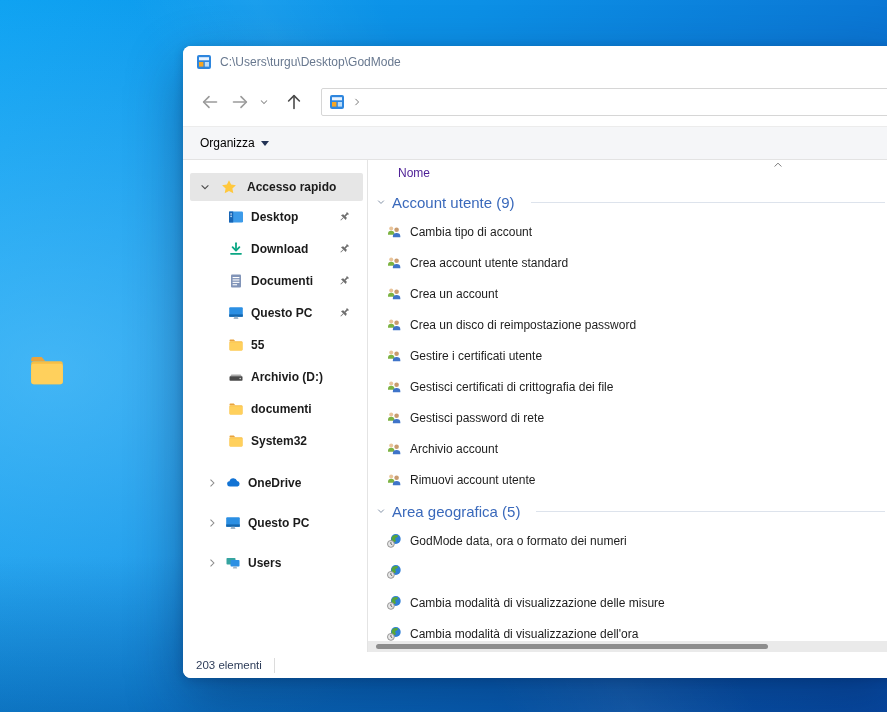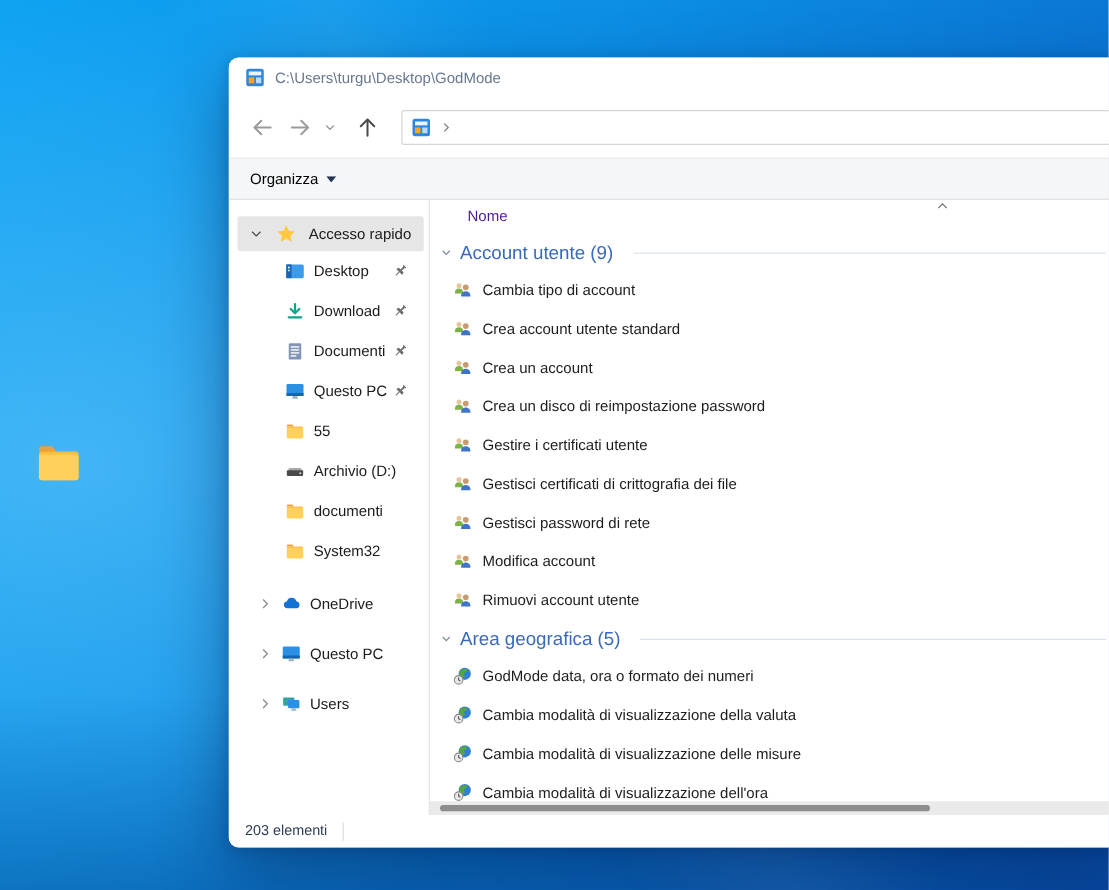--- a/index.html
+++ b/index.html
@@ -50,21 +50,21 @@
   .commandbar {
     height:34px; flex:none; background:#f5f6f8; border-top:1px solid #ececec; border-bottom:1px solid #e3e3e3;
     display:flex; align-items:center; padding-left:17px; gap:6px;
   }
   .organize-label { font-size:12px; color:#000000; }
 
   
   .bodyrow { flex:1; display:flex; min-height:0; }
 
   
-  .sidebar { width:161px; flex:none; background:#fff; border-right:1px solid #e4e4e4; padding-top:13px; overflow:hidden; }
+  .sidebar { width:185px; flex:none; background:#fff; border-right:1px solid #e4e4e4; padding-top:13px; overflow:hidden;font-weight:bold; }
   .side-row { display:flex; align-items:center; cursor:pointer; position:relative; }
   .qa-row { height:28px; margin:0 4px 0 7px; background:var(--selection-gray,#E6E6E6); border-radius:2px; padding-left:9px; gap:10px; }
   .qa-row .side-label { margin-left:0; }
   .pinned-row { height:32px; margin-left:7px; padding-left:38px; gap:7px; }
   .root-row { height:40px; margin-left:7px; padding-left:16px; gap:7px; }
   .side-label { font-size:12px; color:#1b1b1b; white-space:nowrap; }
   .pin { position:absolute; right:16px; width:14px; height:14px; }
   .roots { margin-top:6px; }
 
   
@@ -458,21 +458,21 @@
             </div>
             <div class="list-item">
               <span class="ic">
                 <svg viewBox="0 0 16 16">
                   <circle cx="5.2" cy="4.6" r="2" fill="#E9C49A"></circle>
                   <path d="M2 9.8 a3.2 3 0 0 1 6.4 0 v1 H2 z" fill="#7CB342"></path>
                   <circle cx="10.6" cy="5.8" r="2.3" fill="#C89B6E"></circle>
                   <path d="M6.9 12.2 a3.7 3.2 0 0 1 7.4 0 v1 H6.9 z" fill="#3F74C9"></path>
                 </svg>
               </span>
-              <span class="item-label">Modifica account</span>
+              <span class="item-label">Archivio account</span>
             </div>
             <div class="list-item">
               <span class="ic">
                 <svg viewBox="0 0 16 16">
                   <circle cx="5.2" cy="4.6" r="2" fill="#E9C49A"></circle>
                   <path d="M2 9.8 a3.2 3 0 0 1 6.4 0 v1 H2 z" fill="#7CB342"></path>
                   <circle cx="10.6" cy="5.8" r="2.3" fill="#C89B6E"></circle>
                   <path d="M6.9 12.2 a3.7 3.2 0 0 1 7.4 0 v1 H6.9 z" fill="#3F74C9"></path>
                 </svg>
               </span>
@@ -500,21 +500,20 @@
             </div>
             <div class="list-item">
               <span class="ic">
                 <svg viewBox="0 0 16 16">
                   <circle cx="9.8" cy="6" r="4.9" fill="#2F7FD6"></circle>
                   <path d="M7.4 2.6 c1.4-.8 3.2-.9 4.4-.2 c.5 1-.3 1.9-1.3 2.1 c-1.4.3-1.7 1.6-.9 2.4 c.7.8.1 1.9-.9 2.1 c-1.5.2-2.8-1-3.1-2.4 c-.3-1.5.4-3.2 1.8-4z" fill="#57A639"></path>
                   <circle cx="4.9" cy="10.9" r="3.4" fill="#E8E8E8" stroke="#8A8A8A" stroke-width=".9"></circle>
                   <path d="M4.9 8.9 v2 l1.5 1" stroke="#555" stroke-width=".9" fill="none"></path>
                 </svg>
               </span>
-              <span class="item-label">Cambia modalità di visualizzazione della valuta</span>
             </div>
             <div class="list-item">
               <span class="ic">
                 <svg viewBox="0 0 16 16">
                   <circle cx="9.8" cy="6" r="4.9" fill="#2F7FD6"></circle>
                   <path d="M7.4 2.6 c1.4-.8 3.2-.9 4.4-.2 c.5 1-.3 1.9-1.3 2.1 c-1.4.3-1.7 1.6-.9 2.4 c.7.8.1 1.9-.9 2.1 c-1.5.2-2.8-1-3.1-2.4 c-.3-1.5.4-3.2 1.8-4z" fill="#57A639"></path>
                   <circle cx="4.9" cy="10.9" r="3.4" fill="#E8E8E8" stroke="#8A8A8A" stroke-width=".9"></circle>
                   <path d="M4.9 8.9 v2 l1.5 1" stroke="#555" stroke-width=".9" fill="none"></path>
                 </svg>
               </span>

